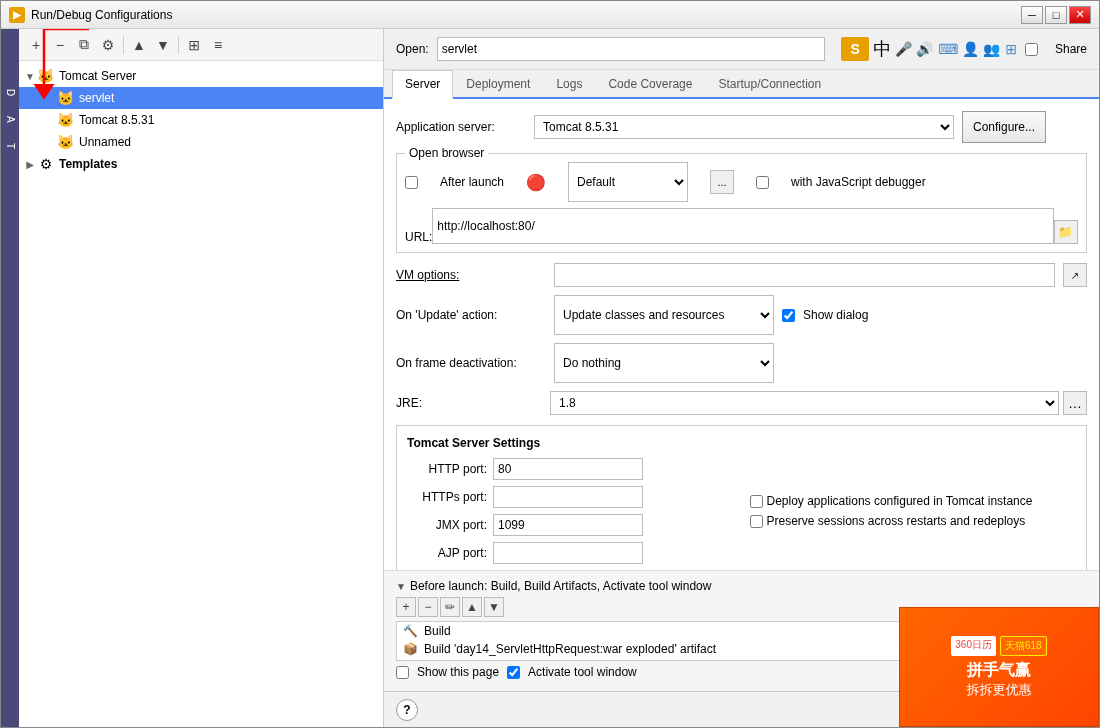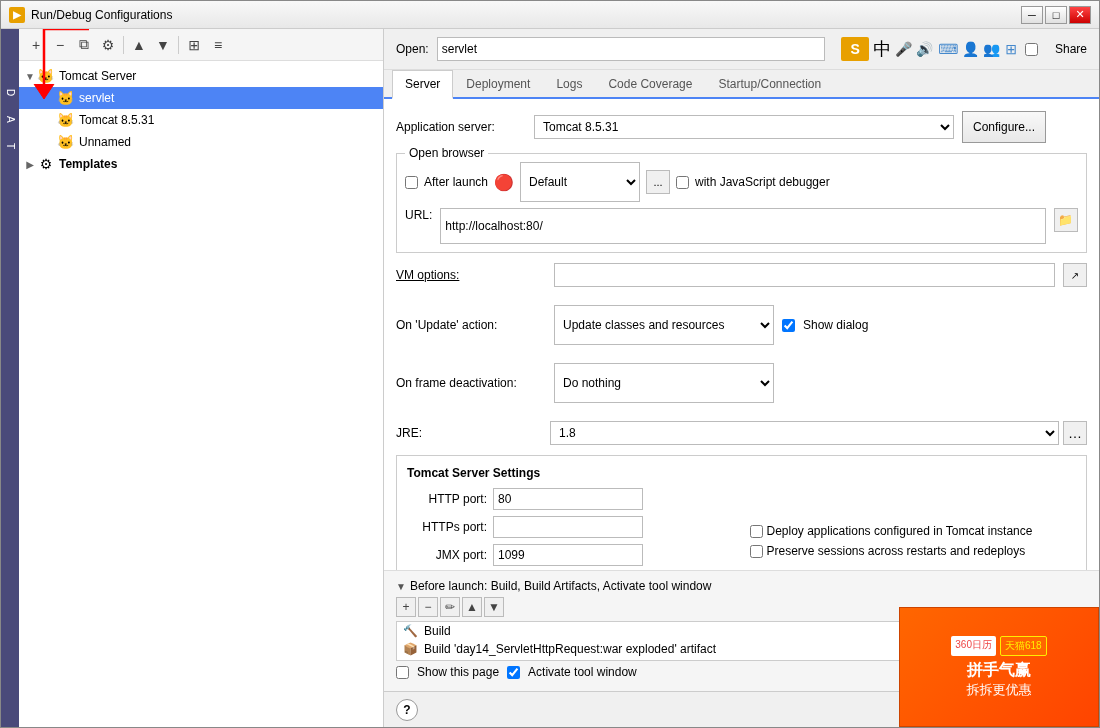--- a/index.html
+++ b/index.html
@@ -34,26 +34,26 @@
     .tabs-bar { display: flex; border-bottom: 2px solid #4d84f5; background: #f0f0f0; padding: 0 8px; }
     .tab { padding: 6px 12px; font-size: 12px; cursor: pointer; border: 1px solid transparent; border-bottom: none; margin-bottom: -2px; color: #555; }
     .tab.active { background: white; border-color: #ccc #ccc white; color: #000; border-bottom: 2px solid white; }
     .tab-content { flex: 1; background: white; padding: 12px; overflow-y: auto; }
     .section-row { display: flex; align-items: center; margin-bottom: 10px; gap: 8px; }
     .section-label { font-size: 12px; color: #000; min-width: 130px; }
     .select-box { height: 24px; border: 1px solid #bbb; padding: 0 4px; font-size: 12px; background: white; }
     .configure-btn { height: 32px; padding: 0 10px; border: 1px solid #999; background: linear-gradient(to bottom, #f8f8f8, #e8e8e8); cursor: pointer; font-size: 12px; }
     .open-browser-section { border: 1px solid #ccc; padding: 8px; margin-bottom: 10px; position: relative; }
     .open-browser-title { position: absolute; top: -8px; left: 8px; background: white; padding: 0 4px; font-size: 12px; }
-    .browser-row { display: flex; align-items: center; gap: 6px; margin-bottom: 6px; }
-    .url-row { display: flex; align-items: flex-start; gap: 8px; }
+    .browser-row { display: flex; align-items: center; gap: 22px; margin-bottom: 6px; }
+    .url-row { display: flex; align-items: flex-end; gap: 0; }
     .url-label { font-size: 12px; color: #000; }
     .url-input { flex: 1; height: 36px; border: 1px solid #bbb; padding: 0 4px; font-size: 12px; }
     .folder-btn { width: 24px; height: 24px; border: 1px solid #bbb; background: #f0f0f0; cursor: pointer; display: flex; align-items: center; justify-content: center; }
-    .form-row { display: flex; align-items: center; margin-bottom: 18px; gap: 8px; }
+    .form-row { display: flex; align-items: center; margin-bottom: 8px; gap: 8px; }
     .form-label { font-size: 12px; color: #000; min-width: 150px; text-align: right; }
     .form-label.underlined { text-decoration: underline; }
     .form-input { flex: 1; height: 24px; border: 1px solid #bbb; padding: 0 4px; font-size: 12px; background: white; }
     .jre-row { display: flex; align-items: center; gap: 4px; margin-bottom: 10px; }
     .jre-select { flex: 1; height: 24px; border: 1px solid #bbb; padding: 0 4px; font-size: 12px; background: white; }
     .dots-btn { width: 24px; height: 24px; border: 1px solid #bbb; background: #f0f0f0; cursor: pointer; font-size: 14px; display: flex; align-items: center; justify-content: center; }
     .tomcat-settings { border: 1px solid #ccc; padding: 10px; margin-bottom: 10px; }
     .tomcat-settings-title { font-size: 12px; font-weight: bold; margin-bottom: 8px; }
     .port-grid { display: grid; grid-template-columns: 1fr 1fr; gap: 6px 16px; }
     .port-row { display: flex; align-items: center; gap: 6px; }

